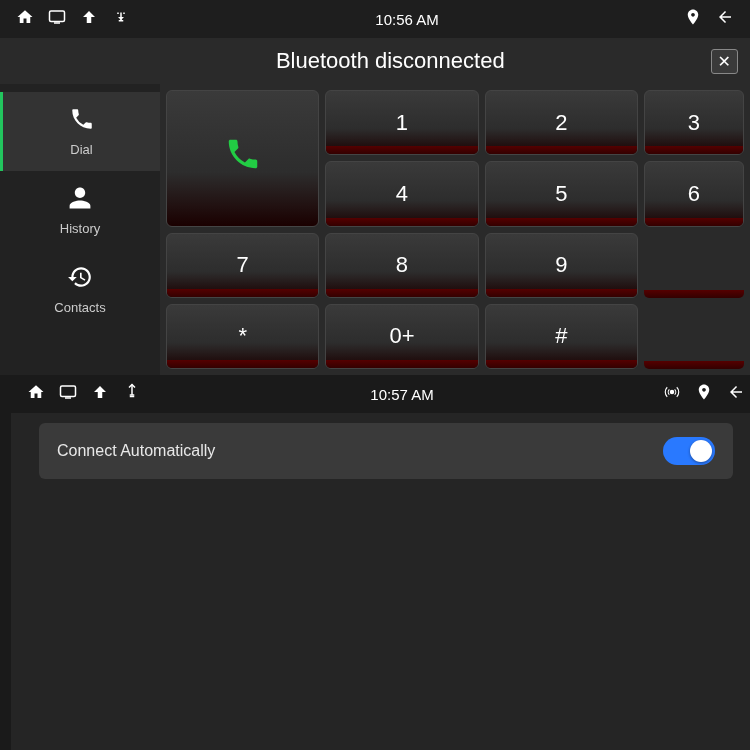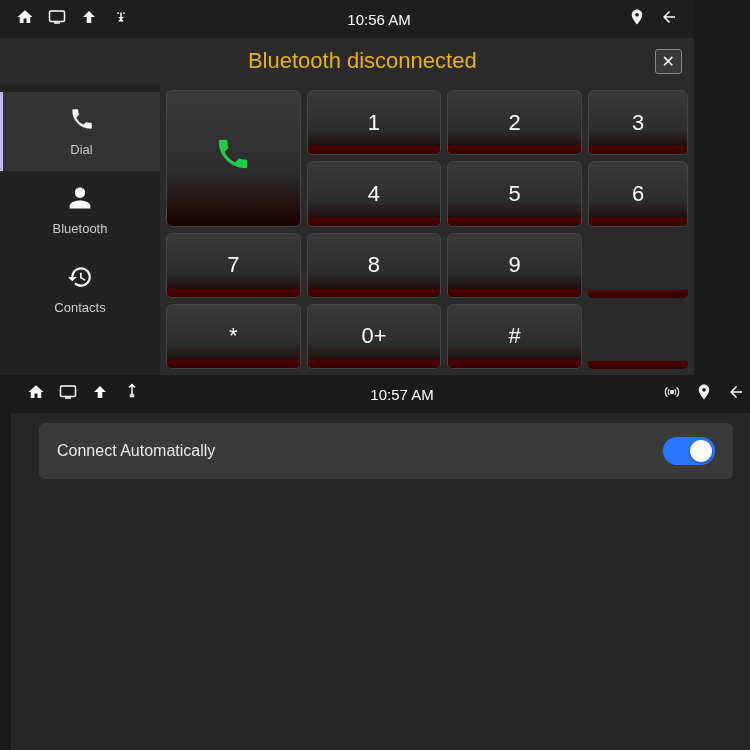--- a/index.html
+++ b/index.html
@@ -6,21 +6,21 @@
     body {
       width: 750px;
       height: 750px;
       background: #1a1a1a;
       font-family: 'Arial', sans-serif;
       overflow: hidden;
     }
 
     
     .top-panel {
-      width: 694px;
+      width: 750px;
       height: 375px;
       background: #2a2a2a;
       position: relative;
     }
 
     
     .status-bar {
       display: flex;
       align-items: center;
       justify-content: space-between;
@@ -42,21 +42,21 @@
     
     .bt-banner {
       display: flex;
       align-items: center;
       justify-content: space-between;
       padding: 8px 12px 8px 20px;
       background: #2a2a2a;
     }
     .bt-title {
       font-size: 22px;
-      color: #eab308;
+      color: #ffffff;
       font-weight: 400;
       flex: 1;
       text-align: center;
     }
     .close-btn {
       display: flex; align-items: center; justify-content: center;
       border: 1px solid #888;
       border-radius: 3px;
       padding: 2px 6px;
       cursor: pointer;
@@ -84,21 +84,21 @@
       flex-direction: column;
       align-items: center;
       justify-content: center;
       width: 100%;
       padding: 14px 0;
       cursor: pointer;
       color: #fff;
     }
     .sidebar-item.active {
       background: #333;
-      border-left: 3px solid #c4b5fd;
+      border-left: 3px solid #22c55e;
     }
     .sidebar-icon { font-size: 24px; color: #fff; margin-bottom: 4px; }
     .sidebar-label { font-size: 13px; color: #ccc; }
 
     
     .dialpad-area {
       flex: 1;
       display: flex;
       flex-direction: column;
       padding: 6px;
@@ -277,21 +277,21 @@
         </span>
         <span class="sidebar-label">Dial</span>
       </div>
 
       <div class="sidebar-item">
         <span class="sidebar-icon">
           <svg width="26" height="26" viewBox="0 0 24 24" fill="white">
               <path d="M12 12c2.7 0 4.8-2.1 4.8-4.8S14.7 2.4 12 2.4 7.2 4.5 7.2 7.2 9.3 12 12 12zm0 2.4c-3.2 0-9.6 1.6-9.6 4.8v2.4h19.2v-2.4c0-3.2-6.4-4.8-9.6-4.8z"></path>
             </svg>
         </span>
-        <span class="sidebar-label">Bluetooth</span>
+        <span class="sidebar-label">History</span>
       </div>
 
       <div class="sidebar-item">
         <span class="sidebar-icon">
           <svg width="26" height="26" viewBox="0 0 24 24" fill="white">
               <path d="M13 3c-4.97 0-9 4.03-9 9H1l3.89 3.89.07.14L9 12H6c0-3.87 3.13-7 7-7s7 3.13 7 7-3.13 7-7 7c-1.93 0-3.68-.79-4.94-2.06l-1.42 1.42C8.27 19.99 10.51 21 13 21c4.97 0 9-4.03 9-9s-4.03-9-9-9zm-1 5v5l4.28 2.54.72-1.21-3.5-2.08V8H12z"></path>
             </svg>
         </span>
         <span class="sidebar-label">Contacts</span>
       </div>

